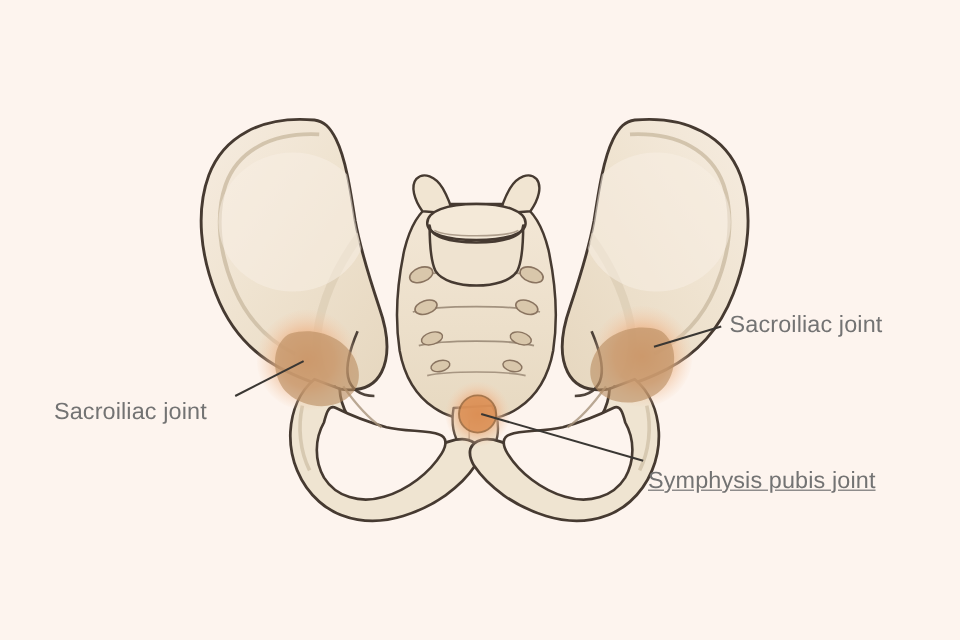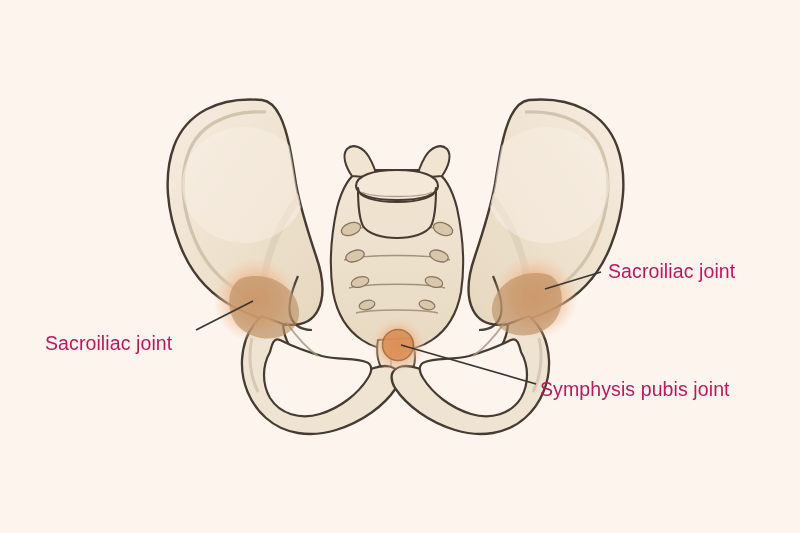--- a/index.html
+++ b/index.html
@@ -5,30 +5,30 @@
   html,body{margin:0;padding:0;}
   body{
     width:800px;height:533px;overflow:hidden;
     background:#fdf4ee;
     font-family:"Liberation Sans", sans-serif;
   }
   #stage{position:relative;width:800px;height:533px;}
   #art{position:absolute;inset:0;display:block;}
   .lbl{
     position:absolute;
-    color:#be185d;
+    color:#737373;
     font-size:19.5px;
     font-weight:400;
     letter-spacing:.1px;
     white-space:nowrap;
     font-family:"Liberation Sans", sans-serif;
   }
   #lbl-si-left{left:45px;top:332px;}
   #lbl-si-right{left:608px;top:260px;}
-  #lbl-sym{left:540px;top:378px;}
+  #lbl-sym{left:540px;top:390px;text-decoration:underline;}
 </style>
 </head>
 <body>
 
 <div id="stage">
 
   <svg id="art" viewBox="0 0 800 533">
     <defs>
       <radialGradient id="halo" cx="50%" cy="50%" r="50%">
         <stop offset="0%" stop-color="#e9a877" stop-opacity="0.95"></stop>

